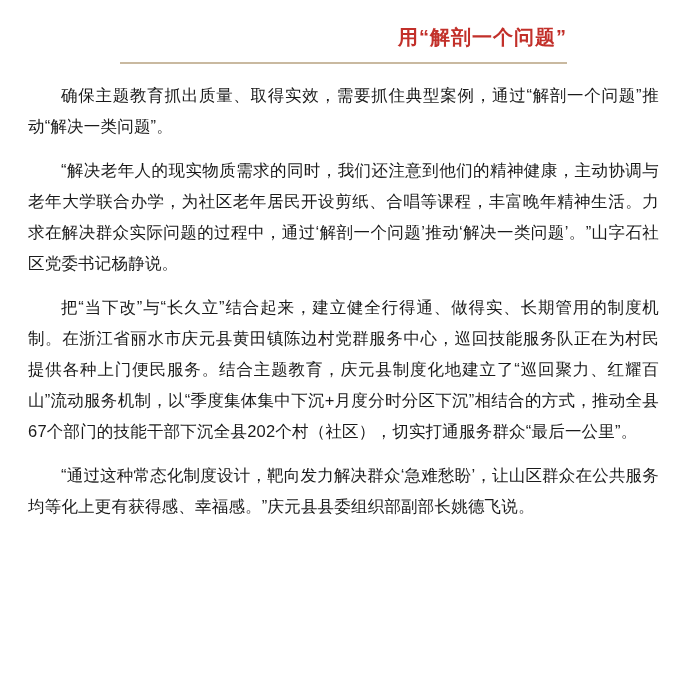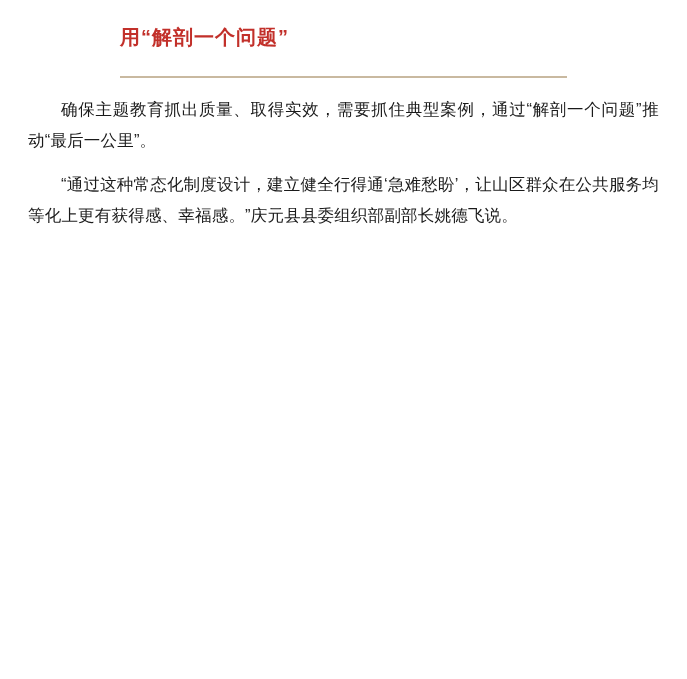--- a/index.html
+++ b/index.html
@@ -14,23 +14,23 @@
     overflow: hidden;
   }
   .page {
     width: 687px;
     height: 679px;
     box-sizing: border-box;
     padding: 0;
     position: relative;
   }
   .title-block {
-    text-align: left;
+    text-align: right;
     padding-top: 22px;
-    padding-bottom: 24px;
+    padding-bottom: 10px;
     border-bottom: 2px solid #c9b9a0;
     margin: 0 120px 0 120px;
   }
   .title-line {
     color: #c2302a;
     font-weight: bold;
     font-size: 20px;
     letter-spacing: 1px;
     line-height: 30px;
     white-space: nowrap;
@@ -51,17 +51,19 @@
 </head>
 <body>
 
 <div class="page">
 
   <div class="title-block">
     <div class="title-line">用“解剖一个问题”</div>
   </div>
 
   <div class="body-wrap">
-    <p class="para">确保主题教育抓出质量、取得实效，需要抓住典型案例，通过“解剖一个问题”推动“最后一公里”。</p>
-    <p class="para">“通过这种常态化制度设计，建立健全行得通‘急难愁盼’，让山区群众在公共服务均等化上更有获得感、幸福感。”庆元县县委组织部副部长姚德飞说。</p>
+    <p class="para">确保主题教育抓出质量、取得实效，需要抓住典型案例，通过“解剖一个问题”推动“解决一类问题”。</p>
+    <p class="para">“解决老年人的现实物质需求的同时，我们还注意到他们的精神健康，主动协调与老年大学联合办学，为社区老年居民开设剪纸、合唱等课程，丰富晚年精神生活。力求在解决群众实际问题的过程中，通过‘解剖一个问题’推动‘解决一类问题’。”山字石社区党委书记杨静说。</p>
+    <p class="para">把“当下改”与“长久立”结合起来，建立健全行得通、做得实、长期管用的制度机制。在浙江省丽水市庆元县黄田镇陈边村党群服务中心，巡回技能服务队正在为村民提供各种上门便民服务。结合主题教育，庆元县制度化地建立了“巡回聚力、红耀百山”流动服务机制，以“季度集体集中下沉+月度分时分区下沉”相结合的方式，推动全县67个部门的技能干部下沉全县202个村（社区），切实打通服务群众“最后一公里”。</p>
+    <p class="para">“通过这种常态化制度设计，靶向发力解决群众‘急难愁盼’，让山区群众在公共服务均等化上更有获得感、幸福感。”庆元县县委组织部副部长姚德飞说。</p>
   </div>
 
 </div>
 
 </body></html>

